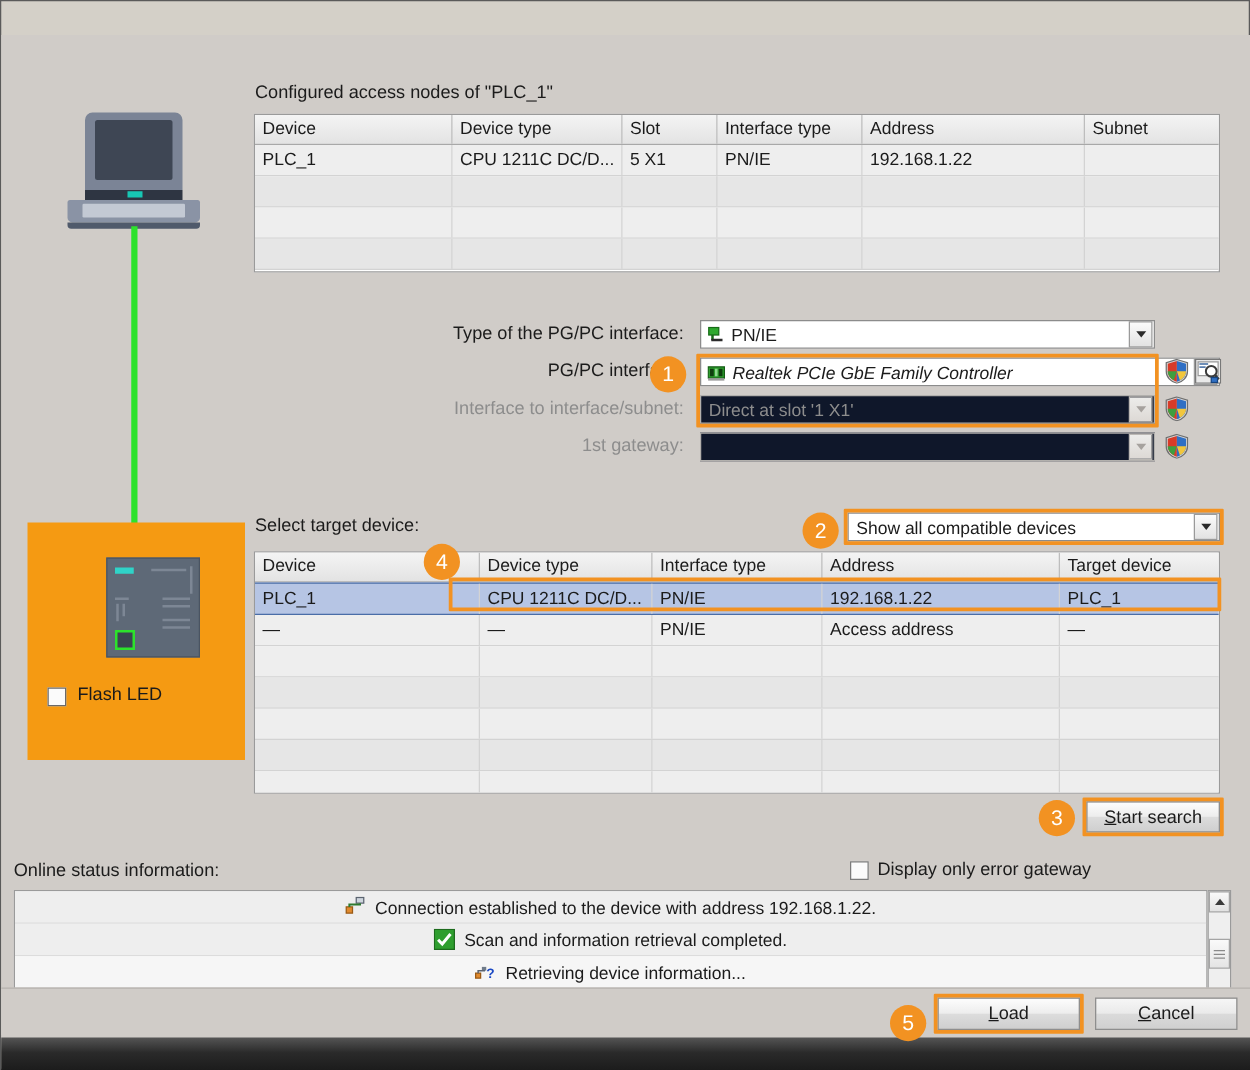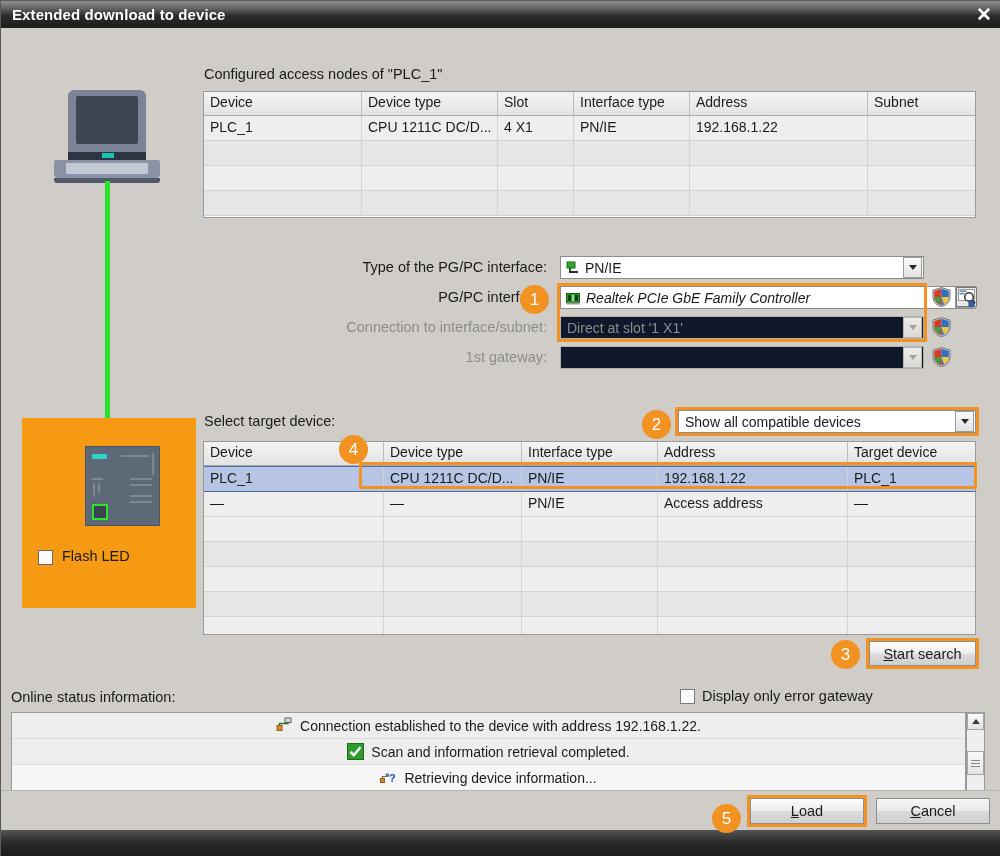--- a/index.html
+++ b/index.html
@@ -327,24 +327,20 @@
     pointer-events: none;
     user-select: none;
     font-family: "Liberation Sans", sans-serif;
   }
 </style>
 </head>
 <body>
 
 <div id="root">
 
-  <div class="titlebar">
-    <span class="titlebar-text">Extended download to device</span>
-    <span class="titlebar-close">✕</span>
-  </div>
 
   <div class="body">
 
     <div class="watermark" style="left:735px; top:775px;">MECH MIND</div>
 
     <div class="laptop" style="left:53px; top:62px; width:106px; height:95px;">
       <div class="lap-lid"></div>
       <div class="lap-screen"></div>
       <div class="lap-strip"></div>
       <div class="lap-led"></div>
@@ -382,21 +378,21 @@
         <div class="hdr-cell" style="width:158px;">Device</div>
         <div class="hdr-cell" style="width:136px;">Device type</div>
         <div class="hdr-cell" style="width:76px;">Slot</div>
         <div class="hdr-cell" style="width:116px;">Interface type</div>
         <div class="hdr-cell" style="width:178px;">Address</div>
         <div class="hdr-cell" style="width:107px; border-right:none;">Subnet</div>
       </div>
       <div class="row data">
         <div class="cell" style="width:158px;">PLC_1</div>
         <div class="cell" style="width:136px;">CPU 1211C DC/D...</div>
-        <div class="cell" style="width:76px;">4 X1</div>
+        <div class="cell" style="width:76px;">5 X1</div>
         <div class="cell" style="width:116px;">PN/IE</div>
         <div class="cell" style="width:178px;">192.168.1.22</div>
         <div class="cell" style="width:107px; border-right:none;"></div>
       </div>
       <div id="access-empty-rows">
           <div class="row alt">
             <div class="cell" style="width: 158px;"></div>
             <div class="cell" style="width: 136px;"></div>
             <div class="cell" style="width: 76px;"></div>
             <div class="cell" style="width: 116px;"></div>
@@ -469,21 +465,21 @@
         <rect x="0.5" y="0.5" width="20" height="19" fill="#e9e9e9" stroke="#787878"></rect>
         <rect x="2.5" y="2.5" width="16" height="11" fill="#ffffff" stroke="#9a9a9a"></rect>
         <rect x="3.5" y="3.5" width="7" height="1.4" fill="#5b7fae"></rect>
         <rect x="3.5" y="6" width="5" height="1.4" fill="#5b7fae"></rect>
         <circle cx="13" cy="10" r="4.3" fill="none" stroke="#3b3b3b" stroke-width="1.6"></circle>
         <line x1="16" y1="13" x2="19" y2="16.5" stroke="#3b3b3b" stroke-width="2"></line>
         <rect x="13" y="15" width="5" height="4" fill="#2f6fc4" stroke="#16447f"></rect>
       </svg>
     </span>
 
-    <span class="lbl right dim" style="left:290px; top:291px; width:256px;">Connection to interface/subnet:</span>
+    <span class="lbl right dim" style="left:290px; top:291px; width:256px;">Interface to interface/subnet:</span>
     <div class="combo disabled" style="left:559px; top:288px; width:364px;">
       <span class="combo-text">Direct at slot '1 X1'</span>
       <span class="combo-arrow">
           <i class="tri-down"></i>
         </span>
     </div>
     <span style="position:absolute; left:931px; top:289px;">
       <svg width="19" height="20" viewBox="0 0 19 20">
         <path d="M9.5 0.6 L18 3.2 V10 C18 15 14 18.6 9.5 19.6 C5 18.6 1 15 1 10 V3.2 Z" fill="#d8d8d8" stroke="#6f6f6f" stroke-width="1"></path>
         <path d="M9.5 1.8 L9.5 18.4 C5.9 17.4 2.2 14.4 2.2 10 V3.9 Z" fill="#d83b28"></path>

